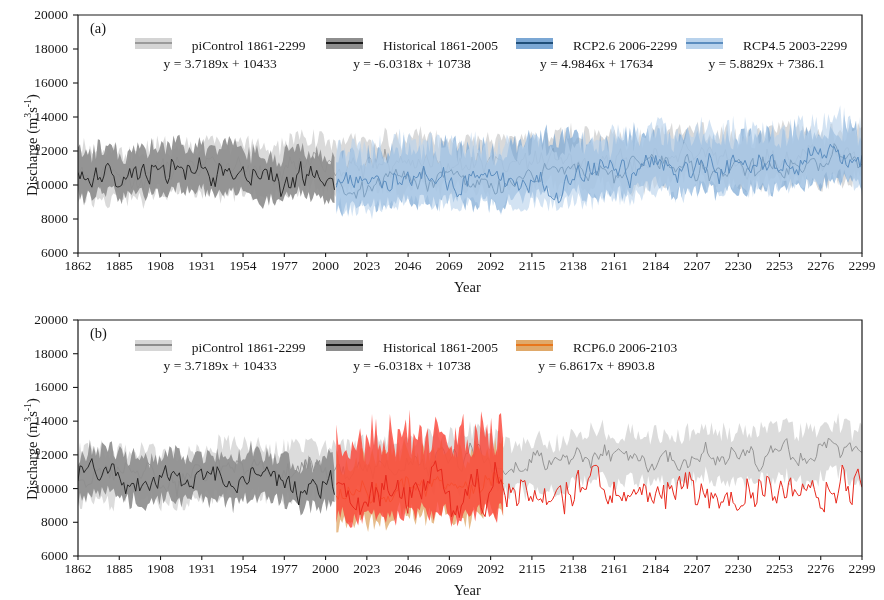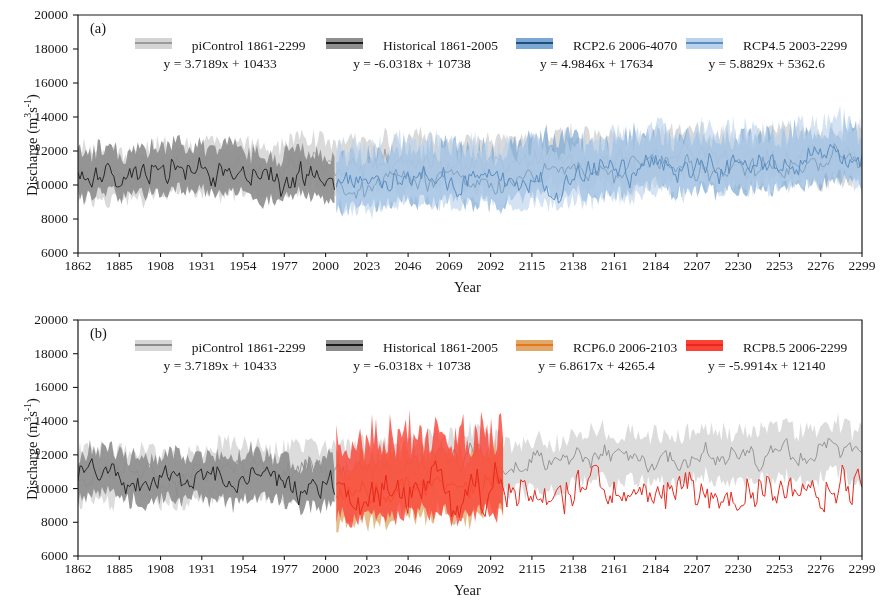--- a/index.html
+++ b/index.html
@@ -213,32 +213,32 @@
             </span>
             <span class="legend-label">Historical 1861-2005</span>
           </div>
           <div class="legend-eq">y = -6.0318x + 10738</div>
         </div>
         <div class="legend-entry" style="width: 24%;">
           <div class="legend-top">
             <span class="swatch" style="background: rgb(123, 167, 212);">
               <span class="swatch-line" style="background: rgb(31, 78, 121);"></span>
             </span>
-            <span class="legend-label">RCP2.6 2006-4070</span>
+            <span class="legend-label">RCP2.6 2006-2299</span>
           </div>
           <div class="legend-eq">y = 4.9846x + 17634</div>
         </div>
         <div class="legend-entry" style="width: 23%;">
           <div class="legend-top">
             <span class="swatch" style="background: rgb(184, 210, 236);">
               <span class="swatch-line" style="background: rgb(91, 141, 191);"></span>
             </span>
             <span class="legend-label">RCP4.5 2003-2299</span>
           </div>
-          <div class="legend-eq">y = 5.8829x + 5362.6</div>
+          <div class="legend-eq">y = 5.8829x + 7386.1</div>
         </div>
       </div>
     </div>
     <div class="panel" id="panel-b">
       <svg class="plot-svg" width="884" height="300">
         <defs>
           <clipPath id="clip1">
             <rect x="78" y="20" width="784" height="236"></rect>
           </clipPath>
         </defs>
@@ -332,26 +332,17 @@
           </div>
           <div class="legend-eq">y = -6.0318x + 10738</div>
         </div>
         <div class="legend-entry" style="width: 24%;">
           <div class="legend-top">
             <span class="swatch" style="background: rgb(224, 169, 106);">
               <span class="swatch-line" style="background: rgb(232, 118, 27);"></span>
             </span>
             <span class="legend-label">RCP6.0 2006-2103</span>
           </div>
-          <div class="legend-eq">y = 6.8617x + 4265.4</div>
-        </div>
-        <div class="legend-entry" style="width: 23%;">
-          <div class="legend-top">
-            <span class="swatch" style="background: rgb(251, 66, 54);">
-              <span class="swatch-line" style="background: rgb(232, 40, 28);"></span>
-            </span>
-            <span class="legend-label">RCP8.5 2006-2299</span>
-          </div>
-          <div class="legend-eq">y = -5.9914x + 12140</div>
+          <div class="legend-eq">y = 6.8617x + 8903.8</div>
         </div>
       </div>
     </div>
   </div>
 
 </body></html>

